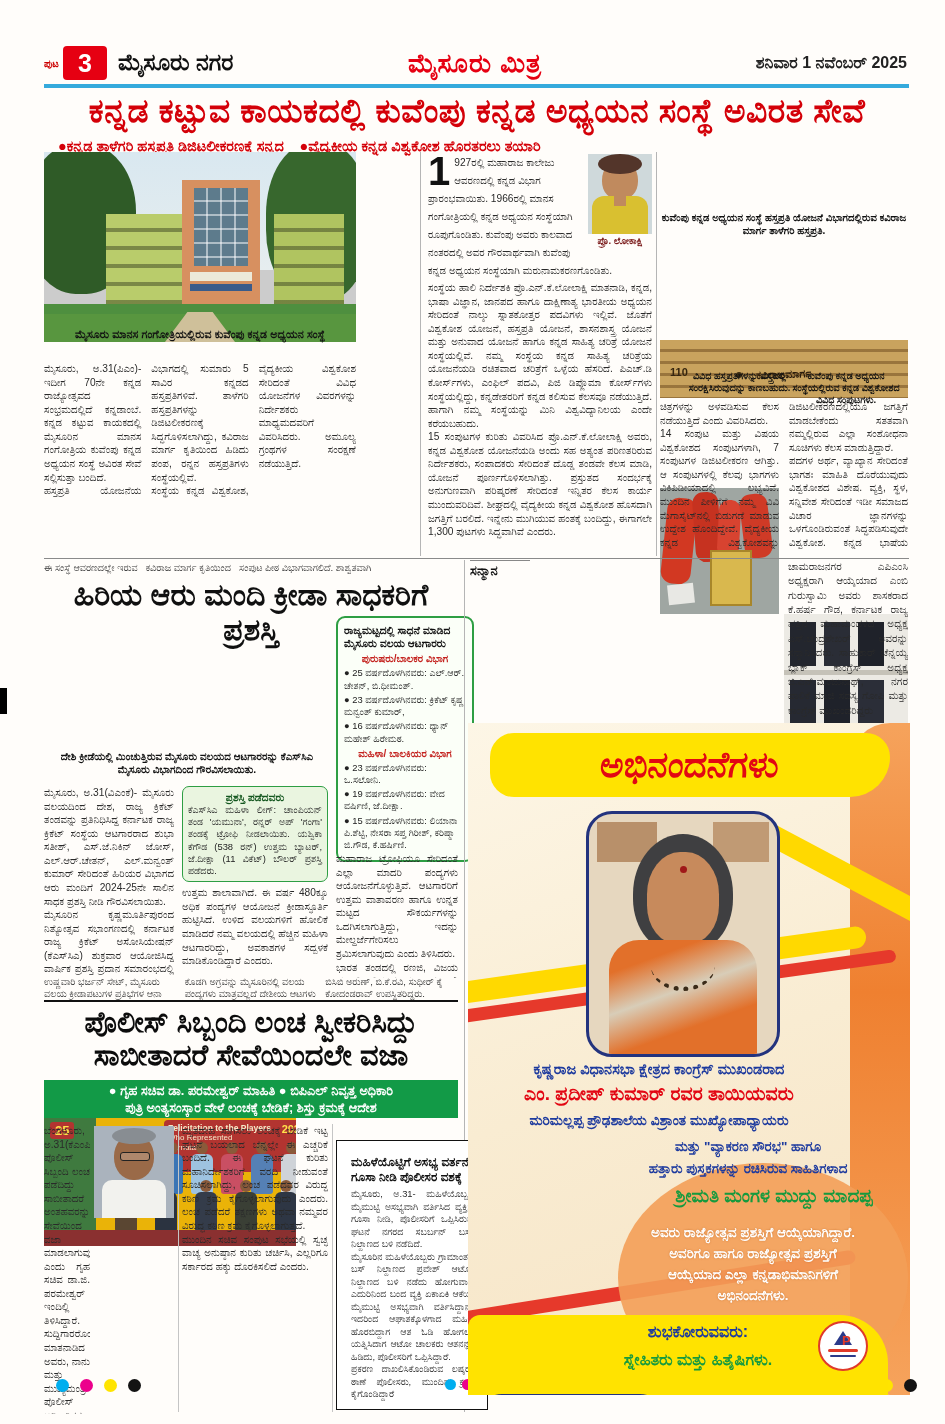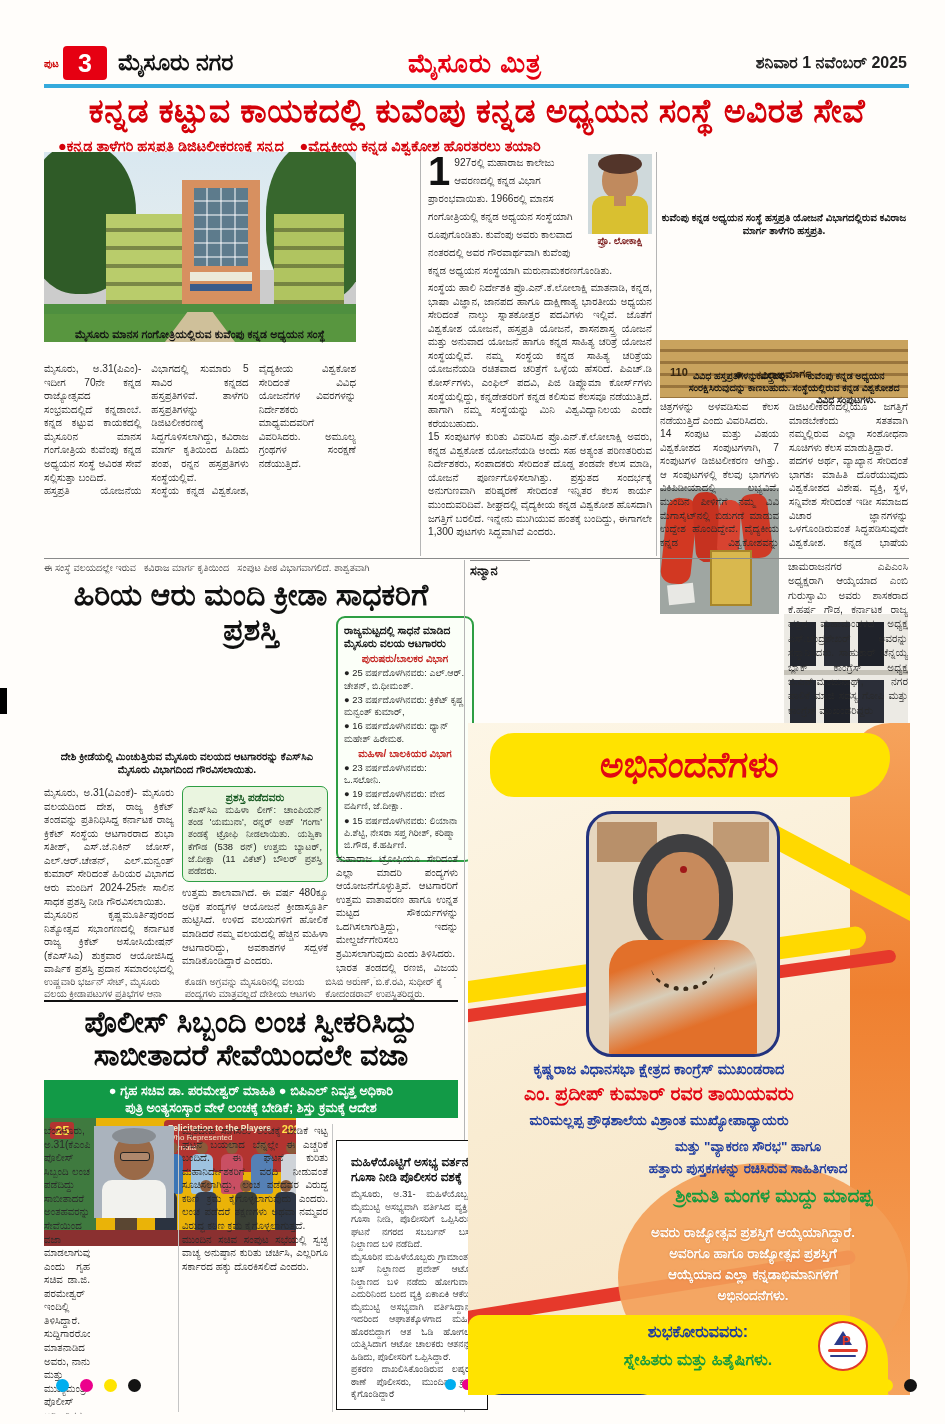--- a/index.html
+++ b/index.html
@@ -142,21 +142,21 @@
   <div class="abs ctr cap" style="left:680px;top:370px;width:119px;font-size:9.5px;line-height:1.25;">ವಿವಿಧ ಹಸ್ತಪ್ರತಿಗಳನ್ನು ವಸ್ತ್ರದಲ್ಲಿ ಸಂರಕ್ಷಿಸಿರುವುದನ್ನು ಕಾಣಬಹುದು.</div>
   <div class="abs ctr cap" style="left:784px;top:370px;width:124px;font-size:9.5px;line-height:1.25;">ಕುವೆಂಪು ಕನ್ನಡ ಅಧ್ಯಯನ ಸಂಸ್ಥೆಯಲ್ಲಿರುವ ಕನ್ನಡ ವಿಶ್ವಕೋಶದ ವಿವಿಧ ಸಂಪುಟಗಳು.</div>
 
   <div class="abs body-txt just pre" style="left:660px;top:400px;width:248px;height:156px;column-count:2;column-gap:10px;">ಚಿತ್ರಗಳನ್ನು ಅಳವಡಿಸುವ ಕೆಲಸ ನಡೆಯುತ್ತಿದೆ ಎಂದು ವಿವರಿಸಿದರು.
 14 ಸಂಪುಟ ಮತ್ತು ವಿಷಯ ವಿಶ್ವಕೋಶದ ಸಂಪುಟಗಳಾಗಿ, 7 ಸಂಪುಟಗಳ ಡಿಜಿಟಲೀಕರಣ ಆಗಿತ್ತು. ಆ ಸಂಪುಟಗಳಲ್ಲಿ ಕೆಲವು ಭಾಗಗಳು ವಿಕಿಪಿಡೀಯಾದಲ್ಲಿ ಲಭ್ಯವಿವೆ. ಮುಂದಿನ ಪೀಳಿಗೆಗೆ ನಮ್ಮ ವಿವಿ ಮೆಗಾಸೈಟ್‌ನಲ್ಲಿ ಬಿಡುಗಡೆ ಮಾಡುವ ಉದ್ದೇಶ ಹೊಂದಿದ್ದೇವೆ. ವೈದ್ಯಕೀಯ ಕನ್ನಡ ವಿಶ್ವಕೋಶವನ್ನು ಡಿಜಿಟಲೀಕರಣದಲ್ಲಿಯೂ ಜಗತ್ತಿಗೆ ಮಾಡಬೇಕೆಂದು ಸತತವಾಗಿ ನಮ್ಮಲ್ಲಿರುವ ಎಲ್ಲಾ ಸಂಶೋಧನಾ ಸೂಚಿಗಳು ಕೆಲಸ ಮಾಡುತ್ತಿದ್ದಾರೆ.
 ಪದಗಳ ಅರ್ಥ, ವ್ಯಾಖ್ಯಾನ ಸೇರಿದಂತೆ ಭಾಗಶಃ ಮಾಹಿತಿ ದೊರೆಯುವುದು ವಿಶ್ವಕೋಶದ ವಿಶೇಷ. ವ್ಯಕ್ತಿ, ಸ್ಥಳ, ಸನ್ನಿವೇಶ ಸೇರಿದಂತೆ ಇಡೀ ಸಮಾಜದ ವಿಚಾರ ಜ್ಞಾನಗಳನ್ನು ಒಳಗೊಂಡಿರುವಂತೆ ಸಿದ್ಧಪಡಿಸುವುದೇ ವಿಶ್ವಕೋಶ. ಕನ್ನಡ ಭಾಷೆಯ ಬೆಳವಣಿಗೆಗೆ ಹಾಗೂ ಕನ್ನಡದಲ್ಲಿ ವಿಷಯ ಗ್ರಹಿಸಿ ಅರ್ಥ ಮಾಡಿಕೊಳ್ಳಲು ಕನ್ನಡ ವಿಶ್ವಕೋಶ ಪೂರಕವಾಗುತ್ತದೆ. ಪ್ರಸ್ತುತ ಯಾವುದೇ ಮಾಹಿತಿಗಾದರೂ ಬಹುತೇಕರು ಅಂತರ್ಜಾಲದ ಮೊರೆ ಹೋಗುವುದೇ ಹೆಚ್ಚು. ಹಾಗಾಗಿ ಸಂಸ್ಥೆಯ ವಿಶ್ವಕೋಶದ 7 ಸಂಪುಟಗಳು ಡಿಜಿಟಲೀಕರಣಗೊಂಡು ವಿಕಿಪಿಡಿಯಾ ಮೂಲಕ ದೊರೆಯುತ್ತಿವೆ.</div>
 
   <div class="abs hrule" style="left:44px;top:558px;right:36px;"></div>
 
   <div class="abs" style="left:44px;top:562px;width:414px;display:flex;gap:8px;font-size:9.6px;color:#333;overflow:hidden;height:15px;">
-    <span>ಈ ಸಂಸ್ಥೆ ವಲಯದಲ್ಲೇ ಇರುವ</span>
+    <span>ಈ ಸಂಸ್ಥೆ ಆವರಣದಲ್ಲೇ ಇರುವ</span>
     <span>ಕವಿರಾಜ ಮಾರ್ಗ ಕೃತಿಯಿಂದ</span>
     <span>ಸಂಪುಟ ಪೀಠ ವಿಭಾಗವಾಗಲಿದೆ. ಶಾಶ್ವತವಾಗಿ</span>
   </div>
   <div class="abs ctr secthead" style="left:44px;top:578px;width:414px;">ಹಿರಿಯ ಆರು ಮಂದಿ ಕ್ರೀಡಾ ಸಾಧಕರಿಗೆ ಪ್ರಶಸ್ತಿ</div>
 
   <div class="abs ph" style="left:44px;top:616px;width:252px;height:130px;background:#eab308;">
     <div class="abs" style="left:0;top:0;width:52px;height:100%;background:#3f7a3f;"></div>
     <div class="abs" style="left:6px;top:6px;font-size:13px;font-weight:bold;color:#ffe14a;background:#b23430;padding:1px 5px;border-radius:3px;">25</div>
     <div class="abs" style="left:120px;top:4px;width:162px;height:52px;background:#b23430;border-radius:4px;padding:3px 4px;box-sizing:border-box;">
       <div style="font-size:8.5px;color:#f5e9c8;font-weight:bold;line-height:1.2;">Felicitation to the Players</div>

